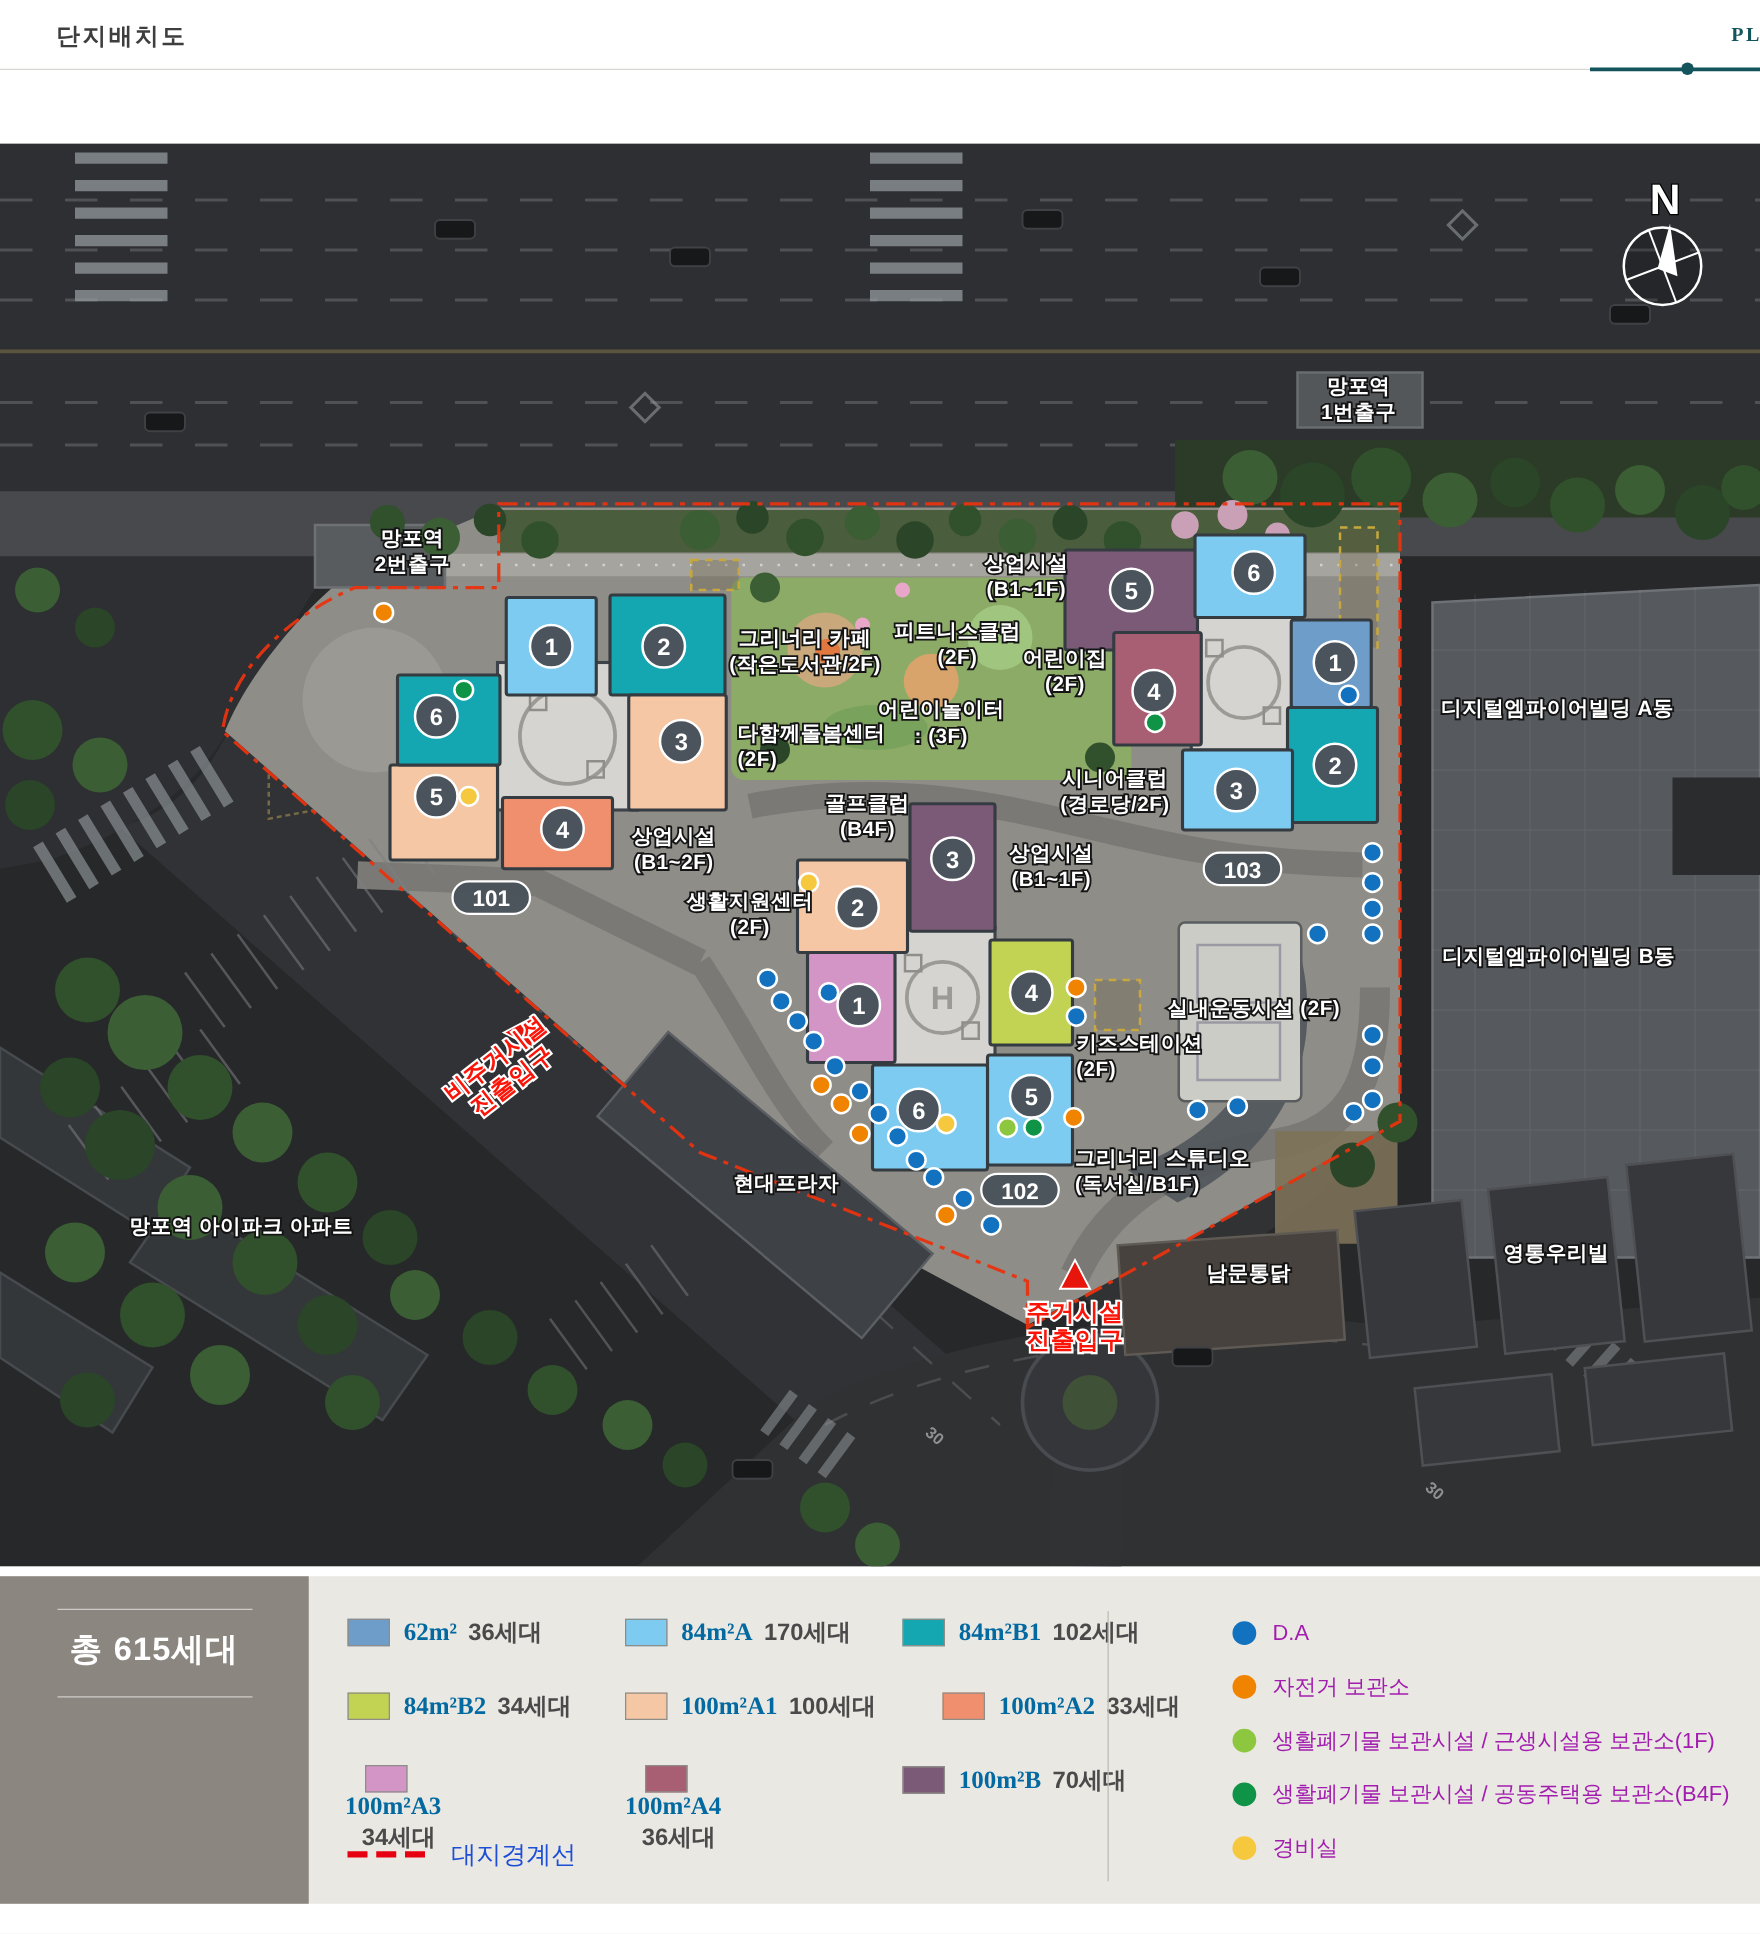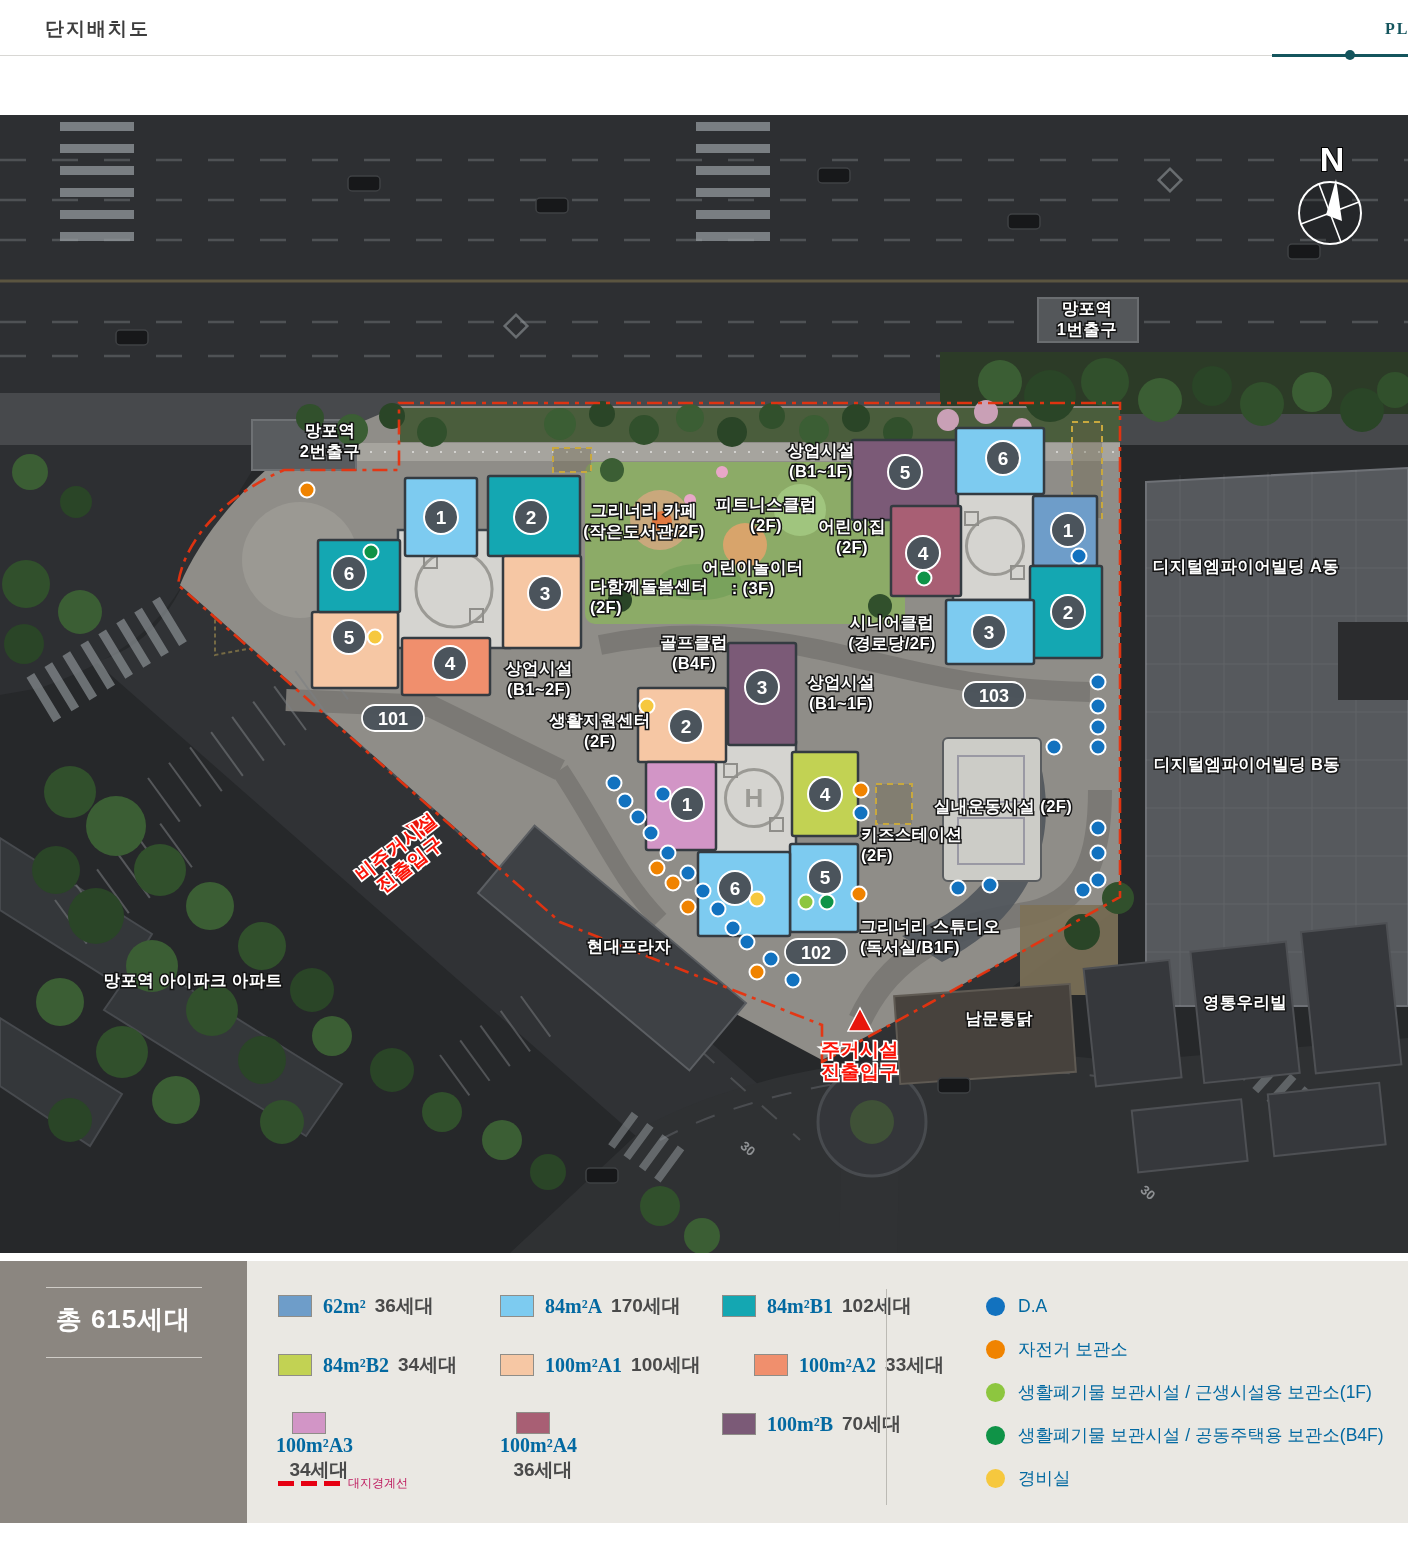--- a/index.html
+++ b/index.html
@@ -34,24 +34,24 @@
   .project-hr.hr2 { margin-top:20px; }
   .project-total { margin-top:14px; font-size:26px; font-weight:bold; letter-spacing:1px; }
 
   .legend-item { position:absolute; display:flex; align-items:center; height:24px; }
   .legend-swatch { width:34px; height:22px; border:1px solid #8f8d88; margin-right:11px; flex:0 0 auto; }
   .legend-size { font-family:"Liberation Serif", serif; font-weight:bold; font-size:20px; color:#0369a1; white-space:nowrap; }
   .legend-count { font-size:19px; font-weight:bold; color:#4a4a4a; margin-left:9px; white-space:nowrap; }
   .legend-divider { position:absolute; left:886px; top:28px; width:1px; height:216px; background:#bcbab4; }
   .legend-marker { position:absolute; display:flex; align-items:center; height:22px; }
   .legend-marker-dot { width:19px; height:19px; border-radius:50%; margin-right:13px; flex:0 0 auto; }
-  .legend-marker-label { font-size:17.5px; color:#0369a1; white-space:nowrap; }
+  .legend-marker-label { font-size:17.5px; color:#a21caf; white-space:nowrap; }
   .legend-boundary { position:absolute; display:flex; align-items:center; height:20px; }
   .legend-dash { width:16px; height:5px; background:#e60012; margin-right:7px; }
-  .legend-boundary-label { font-size:12px; color:#be185d; margin-left:1px; white-space:nowrap; }
+  .legend-boundary-label { font-size:20px; color:#1d4ed8; margin-left:14px; white-space:nowrap; }
 </style>
 </head>
 <body>
 
 <div class="page">
 
   <div class="header">
     <div class="header-title">단지배치도</div>
     <div class="place-tab">PLACE</div>
     <div class="header-rule"></div>

